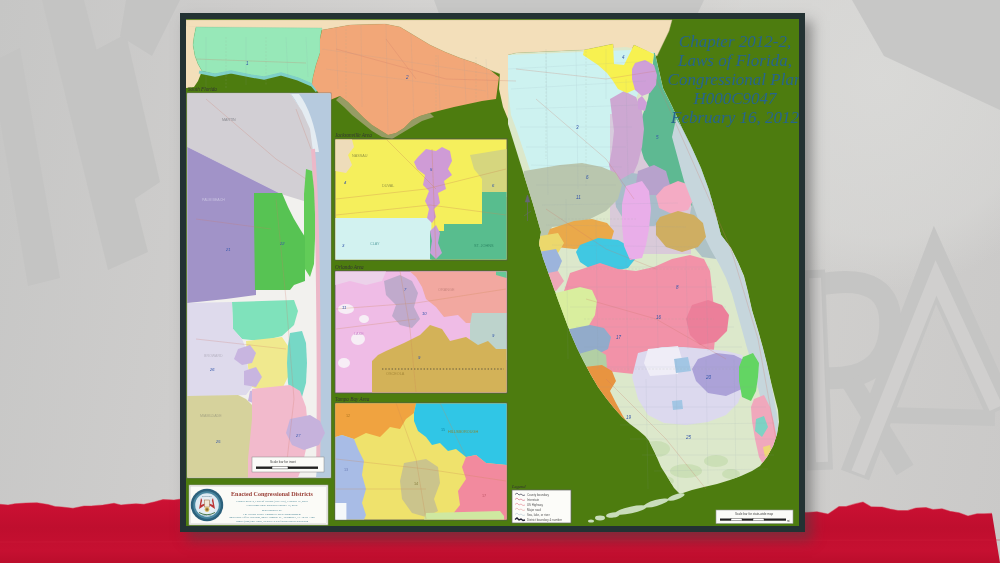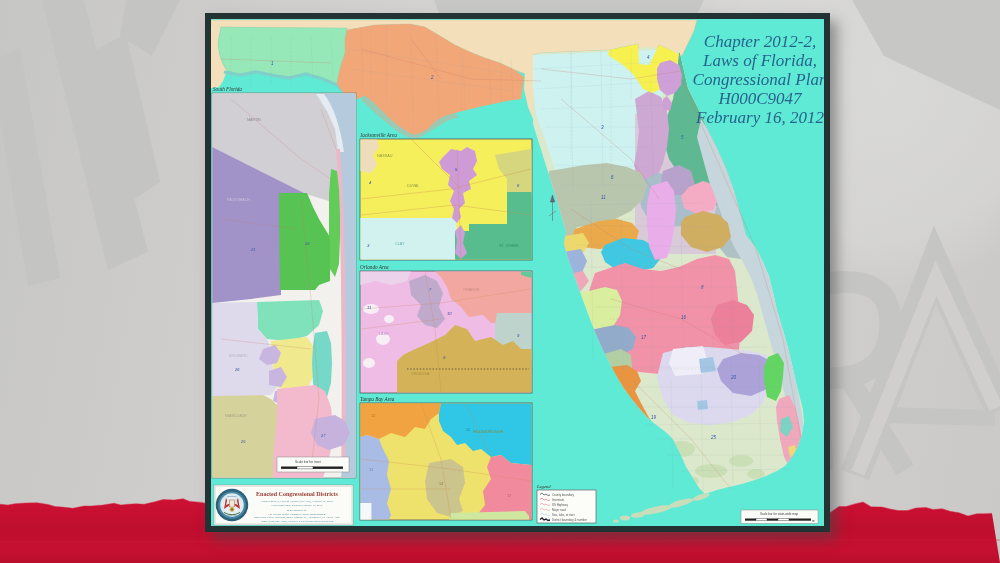--- a/index.html
+++ b/index.html
@@ -1,18 +1,18 @@
 <!DOCTYPE html>
 <html><head>
 <meta charset="utf-8">
 <style>
 html,body{margin:0;padding:0;width:1000px;height:563px;overflow:hidden;background:#d0cfce;font-family:"Liberation Sans",sans-serif}
 #stage{position:absolute;left:0;top:0;width:1000px;height:563px}
 .bg{position:absolute;left:0;top:0;width:1000px;height:563px;background:linear-gradient(100deg,#c6c6c5 0%,#cecdcc 22%,#d6d5d3 48%,#d2d1cf 70%,#cac9c8 100%)}
-.doc{position:absolute;left:205px;top:13px;width:613px;height:507px;background:#5eead4;border:6px solid #233233;box-shadow:7px 8px 12px rgba(70,70,70,.5)}
+.doc{position:absolute;left:180px;top:13px;width:613px;height:507px;background:#4d7c0f;border:6px solid #233233;box-shadow:7px 8px 12px rgba(70,70,70,.5)}
 .doc svg{display:block}
 </style>
 </head>
 <body>
 <div id="stage">
 
 <div class="bg"></div>
 
 <svg width="1000" height="563" style="position:absolute;left:0;top:0" viewBox="0 0 1000 563">
 <defs>

